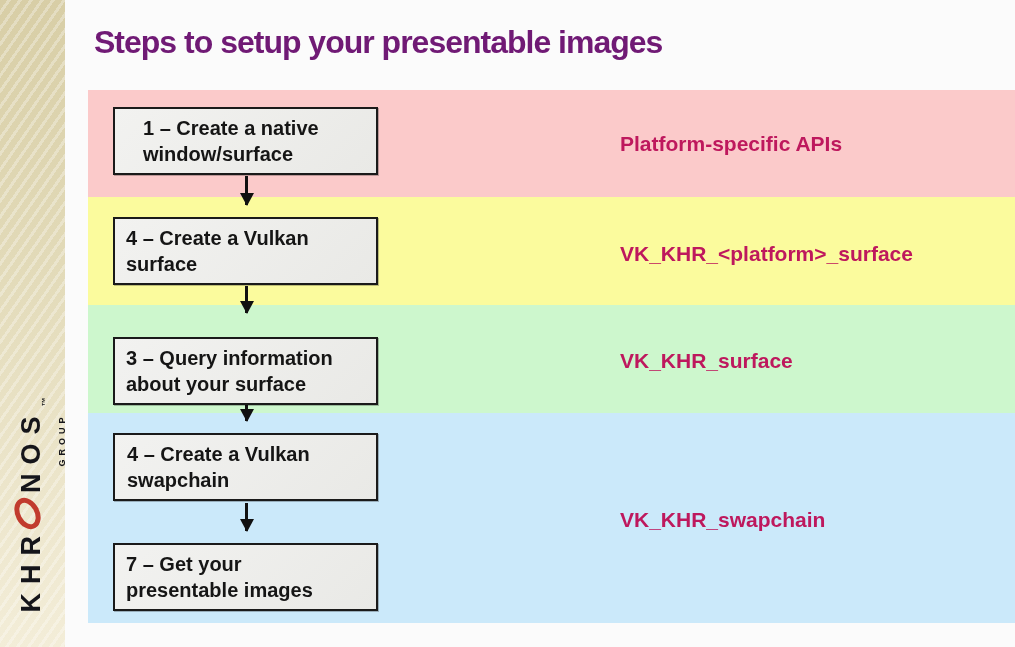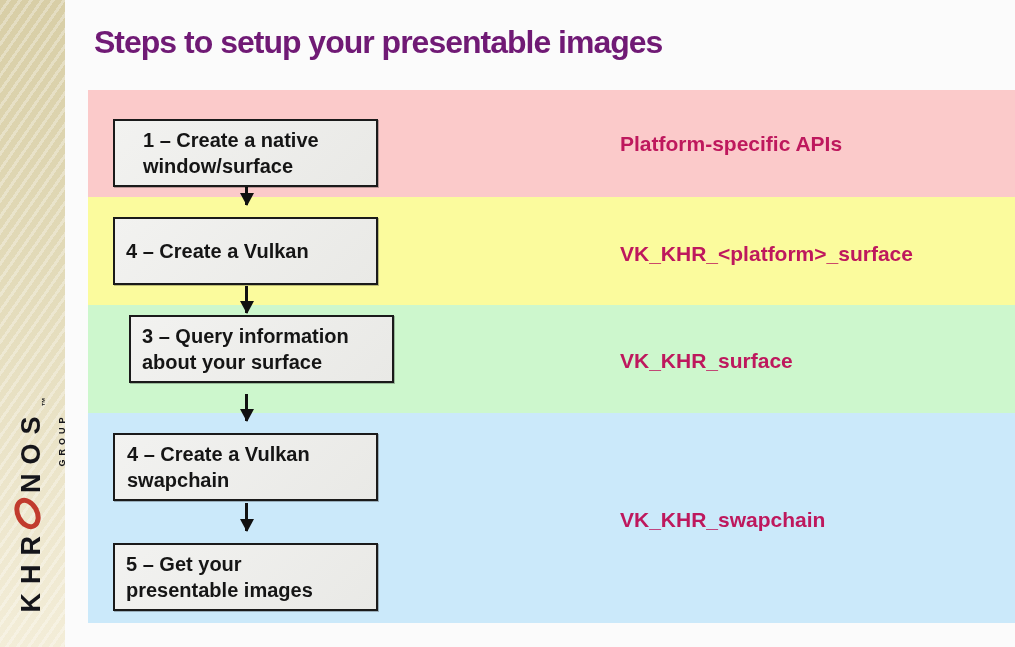--- a/index.html
+++ b/index.html
@@ -58,21 +58,21 @@
     position:absolute;left:113px;width:265px;height:68px;
     background:linear-gradient(135deg,#f2f2f0 0%,#e9e9e6 100%);
     border:2px solid #1a1a1a;
     box-shadow:1px 1px 0 rgba(0,0,0,.25);
     box-sizing:border-box;
     display:flex;flex-direction:column;justify-content:center;
     padding-left:11px;
     font-size:20px;font-weight:bold;color:#151515;line-height:26px;
     z-index:1;
   }
-  .step.s1{top:119px;padding-left:28px;} .step.s2{top:217px;} .step.s3{top:315px;margin-left:16px;}
+  .step.s1{top:107px;padding-left:28px;} .step.s2{top:217px;} .step.s3{top:337px;}
   .step.s4{top:433px;padding-left:12px;} .step.s5{top:543px;}
   
   .arrow{position:absolute;left:245px;width:3px;background:#111;z-index:0;}
   .arrow::after{
     content:"";position:absolute;left:50%;bottom:-1px;
     transform:translateX(-50%);
     width:0;height:0;
     border-left:7px solid transparent;border-right:7px solid transparent;
     border-top:13px solid #111;
   }
@@ -112,31 +112,32 @@
   </div>
 
   <div class="title">Steps to setup your presentable images</div>
 
   <div class="step s1">
     <span>1 – Create a native</span>
     <span>window/surface</span>
   </div>
   <div class="step s2">
     <span>4 – Create a Vulkan</span>
+    <span>surface</span>
   </div>
   <div class="step s3">
     <span>3 – Query information</span>
     <span>about your surface</span>
   </div>
   <div class="step s4">
     <span>4 – Create a Vulkan</span>
     <span>swapchain</span>
   </div>
   <div class="step s5">
-    <span>5 – Get your</span>
+    <span>7 – Get your</span>
     <span>presentable images</span>
   </div>
 
   <div class="arrow a1"></div>
   <div class="arrow a2"></div>
   <div class="arrow a3"></div>
   <div class="arrow a4"></div>
 
   <div class="annot n1">Platform-specific APIs</div>
   <div class="annot n2">VK_KHR_&lt;platform&gt;_surface</div>

